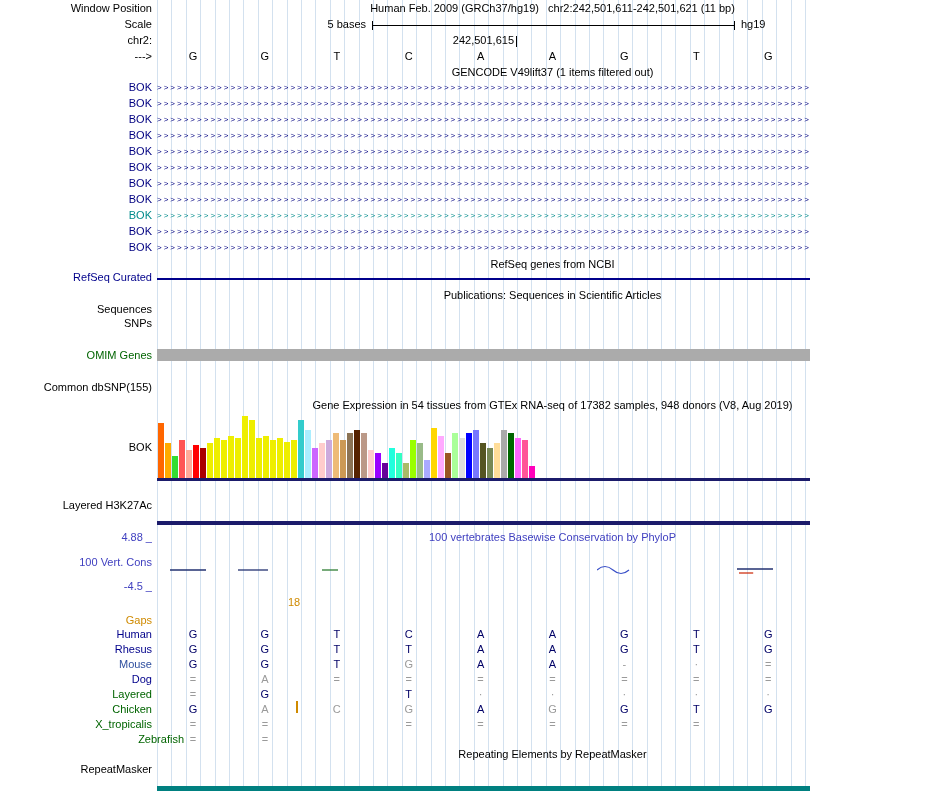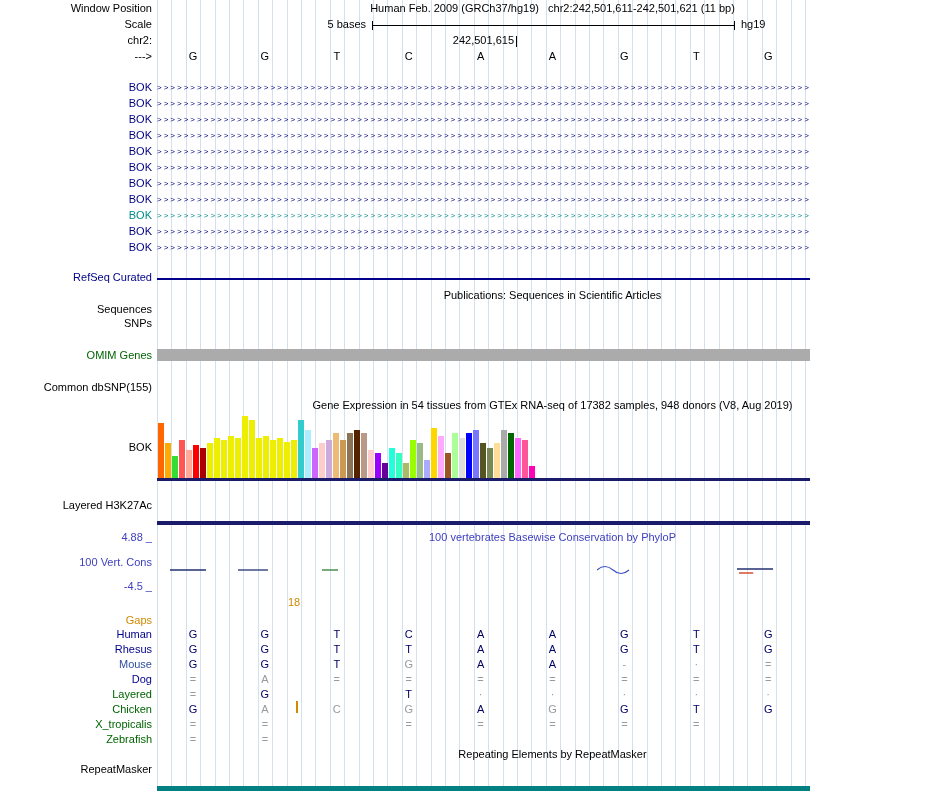--- a/index.html
+++ b/index.html
@@ -54,20 +54,21 @@
       <span>C</span>
       <span>A</span>
       <span>A</span>
       <span>G</span>
       <span>T</span>
       <span>G</span>
       <span>G</span>
       <span>A</span>
     </div>
 
+  <div class="hdr" style="top:66px">GENCODE V49lift37 (1 items filtered out)</div>
   <div id="gencode-rows">
       <div class="lbl" style="top: 81px; color: rgb(0, 0, 128);">BOK</div>
       <div class="arrowline" style="top: 81px; color: rgb(0, 0, 128);">&gt;&gt;&gt;&gt;&gt;&gt;&gt;&gt;&gt;&gt;&gt;&gt;&gt;&gt;&gt;&gt;&gt;&gt;&gt;&gt;&gt;&gt;&gt;&gt;&gt;&gt;&gt;&gt;&gt;&gt;&gt;&gt;&gt;&gt;&gt;&gt;&gt;&gt;&gt;&gt;&gt;&gt;&gt;&gt;&gt;&gt;&gt;&gt;&gt;&gt;&gt;&gt;&gt;&gt;&gt;&gt;&gt;&gt;&gt;&gt;&gt;&gt;&gt;&gt;&gt;&gt;&gt;&gt;&gt;&gt;&gt;&gt;&gt;&gt;&gt;&gt;&gt;&gt;&gt;&gt;&gt;&gt;&gt;&gt;&gt;&gt;&gt;&gt;&gt;&gt;&gt;&gt;&gt;&gt;&gt;&gt;&gt;&gt;&gt;&gt;&gt;&gt;&gt;&gt;&gt;&gt;&gt;&gt;&gt;&gt;&gt;&gt;&gt;&gt;&gt;&gt;&gt;&gt;&gt;&gt;&gt;&gt;&gt;&gt;&gt;&gt;&gt;&gt;&gt;&gt;&gt;&gt;&gt;&gt;&gt;&gt;&gt;&gt;&gt;&gt;</div>
       <div class="lbl" style="top: 97px; color: rgb(0, 0, 128);">BOK</div>
       <div class="arrowline" style="top: 97px; color: rgb(0, 0, 128);">&gt;&gt;&gt;&gt;&gt;&gt;&gt;&gt;&gt;&gt;&gt;&gt;&gt;&gt;&gt;&gt;&gt;&gt;&gt;&gt;&gt;&gt;&gt;&gt;&gt;&gt;&gt;&gt;&gt;&gt;&gt;&gt;&gt;&gt;&gt;&gt;&gt;&gt;&gt;&gt;&gt;&gt;&gt;&gt;&gt;&gt;&gt;&gt;&gt;&gt;&gt;&gt;&gt;&gt;&gt;&gt;&gt;&gt;&gt;&gt;&gt;&gt;&gt;&gt;&gt;&gt;&gt;&gt;&gt;&gt;&gt;&gt;&gt;&gt;&gt;&gt;&gt;&gt;&gt;&gt;&gt;&gt;&gt;&gt;&gt;&gt;&gt;&gt;&gt;&gt;&gt;&gt;&gt;&gt;&gt;&gt;&gt;&gt;&gt;&gt;&gt;&gt;&gt;&gt;&gt;&gt;&gt;&gt;&gt;&gt;&gt;&gt;&gt;&gt;&gt;&gt;&gt;&gt;&gt;&gt;&gt;&gt;&gt;&gt;&gt;&gt;&gt;&gt;&gt;&gt;&gt;&gt;&gt;&gt;&gt;&gt;&gt;&gt;&gt;&gt;</div>
       <div class="lbl" style="top: 113px; color: rgb(0, 0, 128);">BOK</div>
       <div class="arrowline" style="top: 113px; color: rgb(0, 0, 128);">&gt;&gt;&gt;&gt;&gt;&gt;&gt;&gt;&gt;&gt;&gt;&gt;&gt;&gt;&gt;&gt;&gt;&gt;&gt;&gt;&gt;&gt;&gt;&gt;&gt;&gt;&gt;&gt;&gt;&gt;&gt;&gt;&gt;&gt;&gt;&gt;&gt;&gt;&gt;&gt;&gt;&gt;&gt;&gt;&gt;&gt;&gt;&gt;&gt;&gt;&gt;&gt;&gt;&gt;&gt;&gt;&gt;&gt;&gt;&gt;&gt;&gt;&gt;&gt;&gt;&gt;&gt;&gt;&gt;&gt;&gt;&gt;&gt;&gt;&gt;&gt;&gt;&gt;&gt;&gt;&gt;&gt;&gt;&gt;&gt;&gt;&gt;&gt;&gt;&gt;&gt;&gt;&gt;&gt;&gt;&gt;&gt;&gt;&gt;&gt;&gt;&gt;&gt;&gt;&gt;&gt;&gt;&gt;&gt;&gt;&gt;&gt;&gt;&gt;&gt;&gt;&gt;&gt;&gt;&gt;&gt;&gt;&gt;&gt;&gt;&gt;&gt;&gt;&gt;&gt;&gt;&gt;&gt;&gt;&gt;&gt;&gt;&gt;&gt;&gt;</div>
       <div class="lbl" style="top: 129px; color: rgb(0, 0, 128);">BOK</div>
       <div class="arrowline" style="top: 129px; color: rgb(0, 0, 128);">&gt;&gt;&gt;&gt;&gt;&gt;&gt;&gt;&gt;&gt;&gt;&gt;&gt;&gt;&gt;&gt;&gt;&gt;&gt;&gt;&gt;&gt;&gt;&gt;&gt;&gt;&gt;&gt;&gt;&gt;&gt;&gt;&gt;&gt;&gt;&gt;&gt;&gt;&gt;&gt;&gt;&gt;&gt;&gt;&gt;&gt;&gt;&gt;&gt;&gt;&gt;&gt;&gt;&gt;&gt;&gt;&gt;&gt;&gt;&gt;&gt;&gt;&gt;&gt;&gt;&gt;&gt;&gt;&gt;&gt;&gt;&gt;&gt;&gt;&gt;&gt;&gt;&gt;&gt;&gt;&gt;&gt;&gt;&gt;&gt;&gt;&gt;&gt;&gt;&gt;&gt;&gt;&gt;&gt;&gt;&gt;&gt;&gt;&gt;&gt;&gt;&gt;&gt;&gt;&gt;&gt;&gt;&gt;&gt;&gt;&gt;&gt;&gt;&gt;&gt;&gt;&gt;&gt;&gt;&gt;&gt;&gt;&gt;&gt;&gt;&gt;&gt;&gt;&gt;&gt;&gt;&gt;&gt;&gt;&gt;&gt;&gt;&gt;&gt;&gt;</div>
       <div class="lbl" style="top: 145px; color: rgb(0, 0, 128);">BOK</div>
@@ -79,20 +80,21 @@
       <div class="lbl" style="top: 193px; color: rgb(0, 0, 128);">BOK</div>
       <div class="arrowline" style="top: 193px; color: rgb(0, 0, 128);">&gt;&gt;&gt;&gt;&gt;&gt;&gt;&gt;&gt;&gt;&gt;&gt;&gt;&gt;&gt;&gt;&gt;&gt;&gt;&gt;&gt;&gt;&gt;&gt;&gt;&gt;&gt;&gt;&gt;&gt;&gt;&gt;&gt;&gt;&gt;&gt;&gt;&gt;&gt;&gt;&gt;&gt;&gt;&gt;&gt;&gt;&gt;&gt;&gt;&gt;&gt;&gt;&gt;&gt;&gt;&gt;&gt;&gt;&gt;&gt;&gt;&gt;&gt;&gt;&gt;&gt;&gt;&gt;&gt;&gt;&gt;&gt;&gt;&gt;&gt;&gt;&gt;&gt;&gt;&gt;&gt;&gt;&gt;&gt;&gt;&gt;&gt;&gt;&gt;&gt;&gt;&gt;&gt;&gt;&gt;&gt;&gt;&gt;&gt;&gt;&gt;&gt;&gt;&gt;&gt;&gt;&gt;&gt;&gt;&gt;&gt;&gt;&gt;&gt;&gt;&gt;&gt;&gt;&gt;&gt;&gt;&gt;&gt;&gt;&gt;&gt;&gt;&gt;&gt;&gt;&gt;&gt;&gt;&gt;&gt;&gt;&gt;&gt;&gt;&gt;</div>
       <div class="lbl" style="top: 209px; color: rgb(0, 139, 139);">BOK</div>
       <div class="arrowline" style="top: 209px; color: rgb(0, 139, 139);">&gt;&gt;&gt;&gt;&gt;&gt;&gt;&gt;&gt;&gt;&gt;&gt;&gt;&gt;&gt;&gt;&gt;&gt;&gt;&gt;&gt;&gt;&gt;&gt;&gt;&gt;&gt;&gt;&gt;&gt;&gt;&gt;&gt;&gt;&gt;&gt;&gt;&gt;&gt;&gt;&gt;&gt;&gt;&gt;&gt;&gt;&gt;&gt;&gt;&gt;&gt;&gt;&gt;&gt;&gt;&gt;&gt;&gt;&gt;&gt;&gt;&gt;&gt;&gt;&gt;&gt;&gt;&gt;&gt;&gt;&gt;&gt;&gt;&gt;&gt;&gt;&gt;&gt;&gt;&gt;&gt;&gt;&gt;&gt;&gt;&gt;&gt;&gt;&gt;&gt;&gt;&gt;&gt;&gt;&gt;&gt;&gt;&gt;&gt;&gt;&gt;&gt;&gt;&gt;&gt;&gt;&gt;&gt;&gt;&gt;&gt;&gt;&gt;&gt;&gt;&gt;&gt;&gt;&gt;&gt;&gt;&gt;&gt;&gt;&gt;&gt;&gt;&gt;&gt;&gt;&gt;&gt;&gt;&gt;&gt;&gt;&gt;&gt;&gt;&gt;</div>
       <div class="lbl" style="top: 225px; color: rgb(0, 0, 128);">BOK</div>
       <div class="arrowline" style="top: 225px; color: rgb(0, 0, 128);">&gt;&gt;&gt;&gt;&gt;&gt;&gt;&gt;&gt;&gt;&gt;&gt;&gt;&gt;&gt;&gt;&gt;&gt;&gt;&gt;&gt;&gt;&gt;&gt;&gt;&gt;&gt;&gt;&gt;&gt;&gt;&gt;&gt;&gt;&gt;&gt;&gt;&gt;&gt;&gt;&gt;&gt;&gt;&gt;&gt;&gt;&gt;&gt;&gt;&gt;&gt;&gt;&gt;&gt;&gt;&gt;&gt;&gt;&gt;&gt;&gt;&gt;&gt;&gt;&gt;&gt;&gt;&gt;&gt;&gt;&gt;&gt;&gt;&gt;&gt;&gt;&gt;&gt;&gt;&gt;&gt;&gt;&gt;&gt;&gt;&gt;&gt;&gt;&gt;&gt;&gt;&gt;&gt;&gt;&gt;&gt;&gt;&gt;&gt;&gt;&gt;&gt;&gt;&gt;&gt;&gt;&gt;&gt;&gt;&gt;&gt;&gt;&gt;&gt;&gt;&gt;&gt;&gt;&gt;&gt;&gt;&gt;&gt;&gt;&gt;&gt;&gt;&gt;&gt;&gt;&gt;&gt;&gt;&gt;&gt;&gt;&gt;&gt;&gt;&gt;</div>
       <div class="lbl" style="top: 241px; color: rgb(0, 0, 128);">BOK</div>
       <div class="arrowline" style="top: 241px; color: rgb(0, 0, 128);">&gt;&gt;&gt;&gt;&gt;&gt;&gt;&gt;&gt;&gt;&gt;&gt;&gt;&gt;&gt;&gt;&gt;&gt;&gt;&gt;&gt;&gt;&gt;&gt;&gt;&gt;&gt;&gt;&gt;&gt;&gt;&gt;&gt;&gt;&gt;&gt;&gt;&gt;&gt;&gt;&gt;&gt;&gt;&gt;&gt;&gt;&gt;&gt;&gt;&gt;&gt;&gt;&gt;&gt;&gt;&gt;&gt;&gt;&gt;&gt;&gt;&gt;&gt;&gt;&gt;&gt;&gt;&gt;&gt;&gt;&gt;&gt;&gt;&gt;&gt;&gt;&gt;&gt;&gt;&gt;&gt;&gt;&gt;&gt;&gt;&gt;&gt;&gt;&gt;&gt;&gt;&gt;&gt;&gt;&gt;&gt;&gt;&gt;&gt;&gt;&gt;&gt;&gt;&gt;&gt;&gt;&gt;&gt;&gt;&gt;&gt;&gt;&gt;&gt;&gt;&gt;&gt;&gt;&gt;&gt;&gt;&gt;&gt;&gt;&gt;&gt;&gt;&gt;&gt;&gt;&gt;&gt;&gt;&gt;&gt;&gt;&gt;&gt;&gt;&gt;</div>
     </div>
 
+  <div class="hdr" style="top:258px">RefSeq genes from NCBI</div>
   <div class="lbl" style="top:271px;color:#00008B">RefSeq Curated</div>
   <div class="hbar" style="top:278px;height:2px;background:#00008B"></div>
 
   <div class="hdr" style="top:289px">Publications: Sequences in Scientific Articles</div>
   <div class="lbl" style="top:303px">Sequences</div>
   <div class="lbl" style="top:317px">SNPs</div>
 
   <div class="hbar" style="top:349px;height:12px;background:#ABABAB"></div>
   <div class="lbl" style="top:349px;color:#006400">OMIM Genes</div>
 
@@ -285,21 +287,21 @@
         <span style="color: rgb(0, 0, 102);"></span>
         <span style="color: rgb(154, 154, 154);">=</span>
         <span style="color: rgb(154, 154, 154);">=</span>
         <span style="color: rgb(154, 154, 154);">=</span>
         <span style="color: rgb(154, 154, 154);">=</span>
         <span style="color: rgb(154, 154, 154);">=</span>
         <span style="color: rgb(0, 0, 102);"></span>
         <span style="color: rgb(0, 0, 102);"></span>
         <span style="color: rgb(0, 0, 102);"></span>
       </div>
-      <div class="lbl" style="top: 733px; color: rgb(0, 100, 0);">Zebrafish</div>
+      <div class="lbl" style="top: 733px; color: rgb(0, 100, 0); margin-left: 32px;">Zebrafish</div>
       <div class="mzrow" style="top: 733px;">
         <span style="color: rgb(154, 154, 154);">=</span>
         <span style="color: rgb(154, 154, 154);">=</span>
         <span style="color: rgb(0, 0, 102);"></span>
         <span style="color: rgb(0, 0, 102);"></span>
         <span style="color: rgb(0, 0, 102);"></span>
         <span style="color: rgb(0, 0, 102);"></span>
         <span style="color: rgb(0, 0, 102);"></span>
         <span style="color: rgb(0, 0, 102);"></span>
         <span style="color: rgb(0, 0, 102);"></span>

